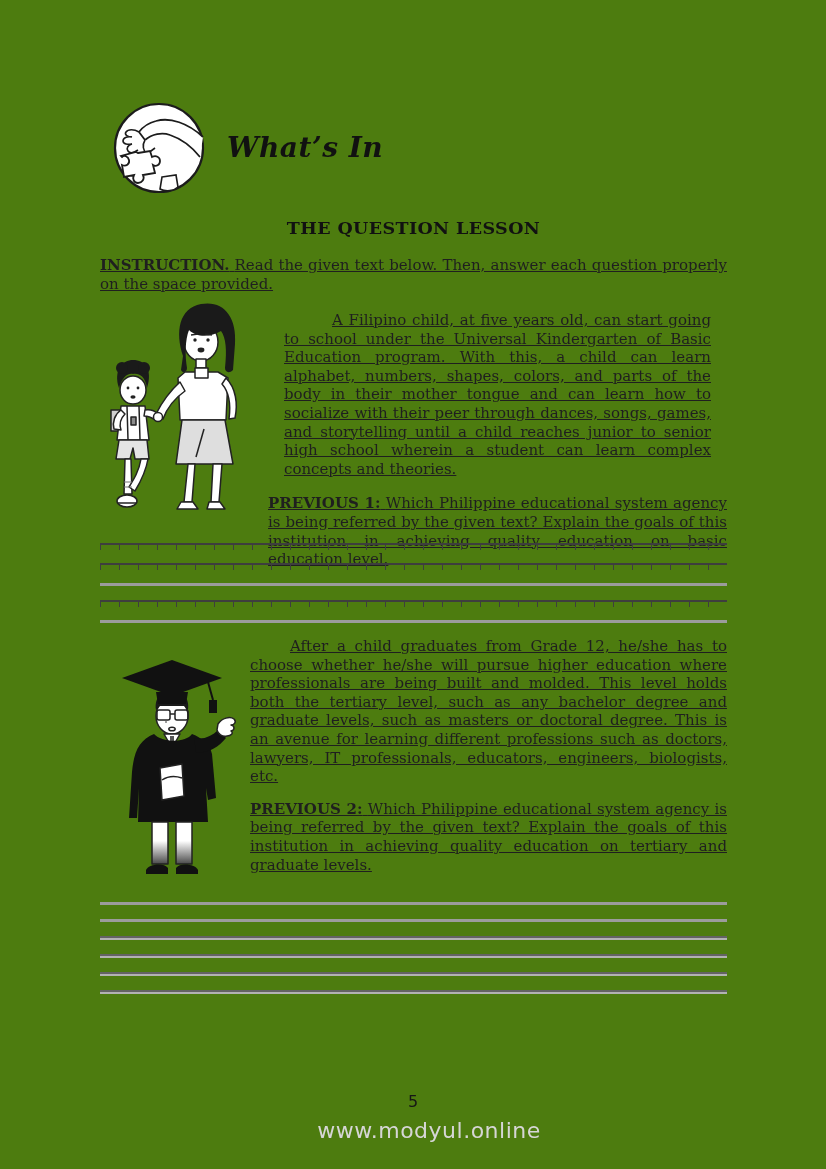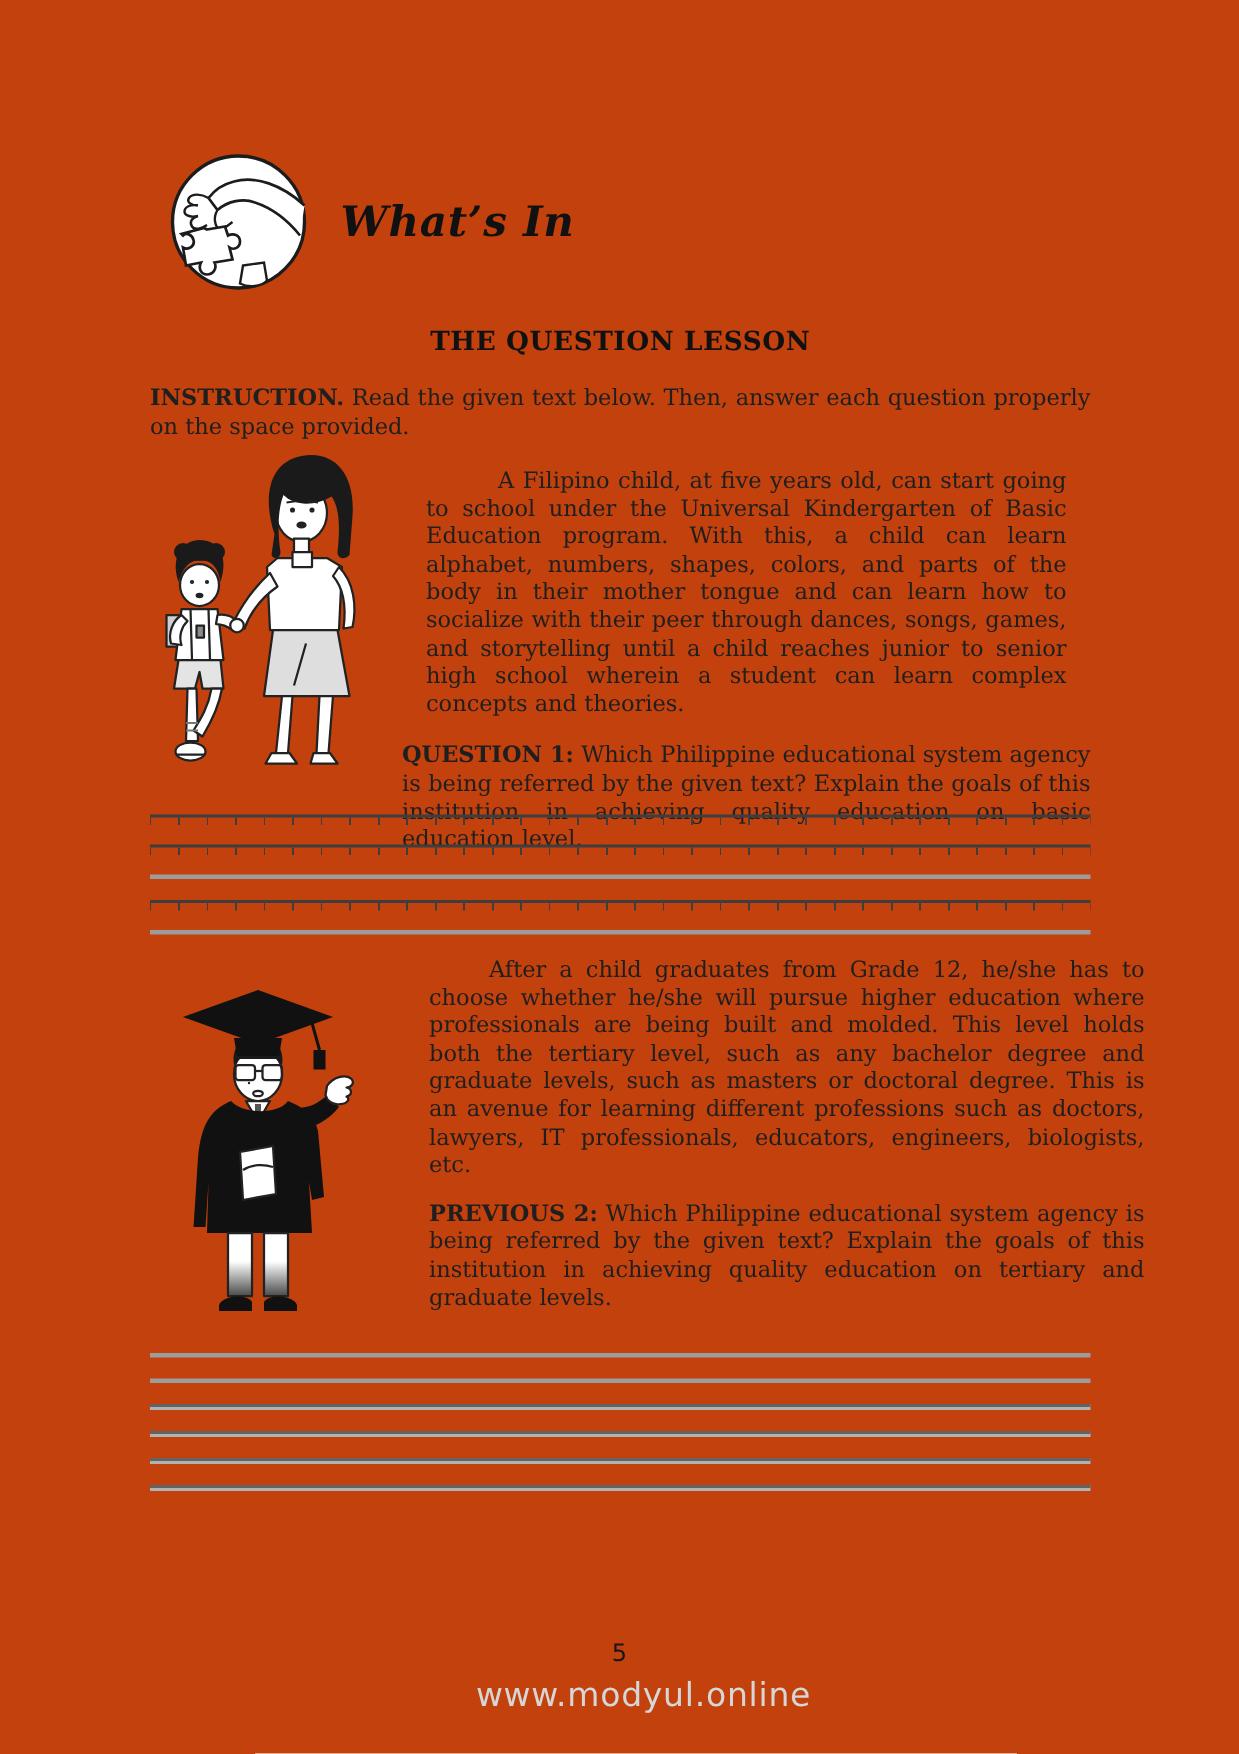--- a/index.html
+++ b/index.html
@@ -1,43 +1,43 @@
 <!DOCTYPE html>
 <html><head>
 <meta charset="utf-8">
 <style>
   html,body { margin:0; padding:0; background:#fff; }
   .page {
     position: relative;
     width: 826px; height: 1169px;
-    background: #c2410c;
+    background: #4d7c0f;
     font-family: "DejaVu Serif", "Liberation Serif", serif;
     color: #1f1f1f;
     overflow: hidden;
   }
   .abs { position: absolute; }
 
   
   .hdr-icon { left:112px; top:101px; width:95px; height:95px; }
   .page-title {
     left:227px; top:131px;
     font-size:28px; font-weight:bold; font-style:italic;
     letter-spacing:0.5px; color:#111;
   }
   .lesson-heading {
     left:100px; top:218px; width:627px;
     text-align:center; font-size:17.5px; font-weight:bold;
     letter-spacing:0.4px; color:#111;
   }
 
   
-  .bodytxt { font-size:15px; line-height:18.6px; text-align:justify; }
+  .bodytxt { font-size:15px; line-height:18.6px; text-align:justify;text-decoration:underline; }
   .instruction { left:100px; top:256px; width:627px; }
   .sec1-text { left:268px; top:295px; width:459px; }
-  .sec2-text { left:250px; top:637px; width:477px;margin-left:36px; }
+  .sec2-text { left:250px; top:637px; width:477px; }
   .para-indent1 { text-indent:48px; margin:16px; }
   .para-indent2 { text-indent:40px; margin:0; }
   .question { margin:14px 0 0 0; }
   b.lbl { font-weight:bold; }
 
   
   .illus1 { left:97px; top:298px; width:164px; height:220px; }
   .illus2 { left:110px; top:648px; width:128px; height:232px; }
 
   
@@ -138,21 +138,21 @@
         <path d="M27,184 L35,184 M27,189 L35,189" fill="none" stroke="#777" stroke-width="1.2"></path>
         <ellipse cx="30" cy="203" rx="10" ry="6"></ellipse>
         <path d="M21,205 L39,205" fill="none"></path>
       </g>
     </svg>
   </div>
 
   <div class="abs sec1-text bodytxt">
     <p class="para-indent1">A Filipino child, at five years old, can start going to school under the Universal Kindergarten of Basic Education program. With this, a child can learn alphabet, numbers, shapes, colors, and parts of the body in their mother tongue and can learn how to socialize with their peer through dances, songs, games, and storytelling until a child reaches junior to senior high school wherein a student can learn complex concepts and theories.</p>
     <p class="question">
-      <b class="lbl">QUESTION 1:</b>
+      <b class="lbl">PREVIOUS 1:</b>
       <span>Which Philippine educational system agency is being referred by the given text? Explain the goals of this institution in achieving quality education on basic education level.</span>
     </p>
   </div>
 
   <div class="abs lines1">
       <div class="ln tick"></div>
       <div class="ln tick"></div>
       <div class="ln thick"></div>
       <div class="ln tick"></div>
       <div class="ln thick"></div>

